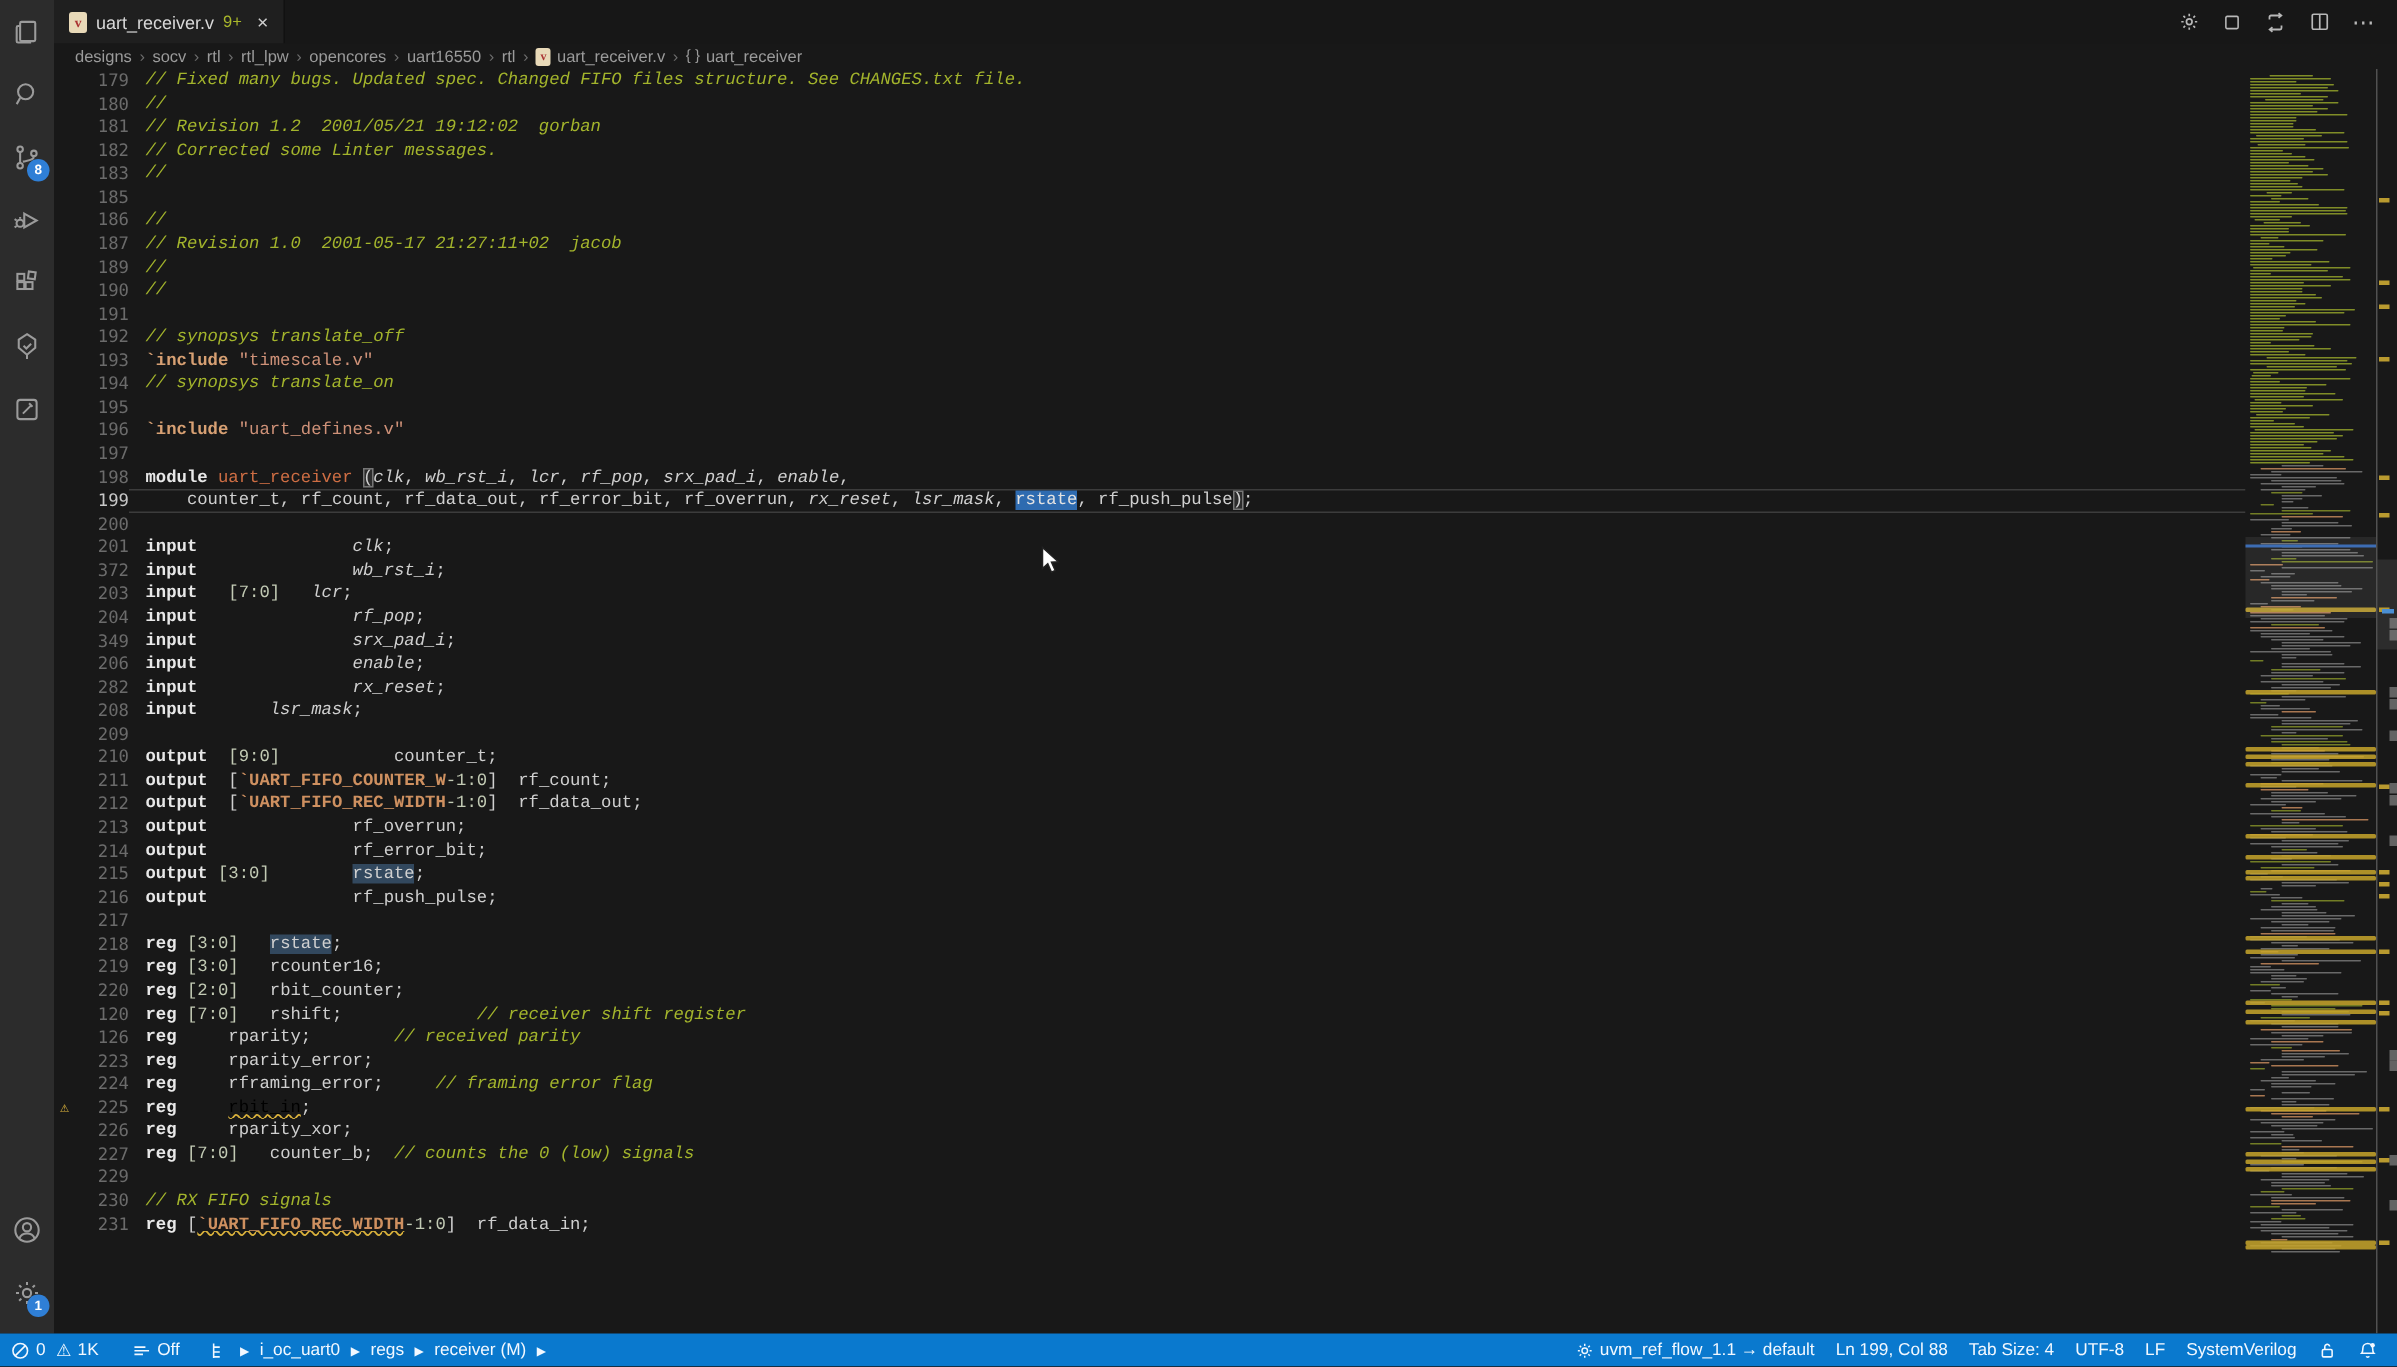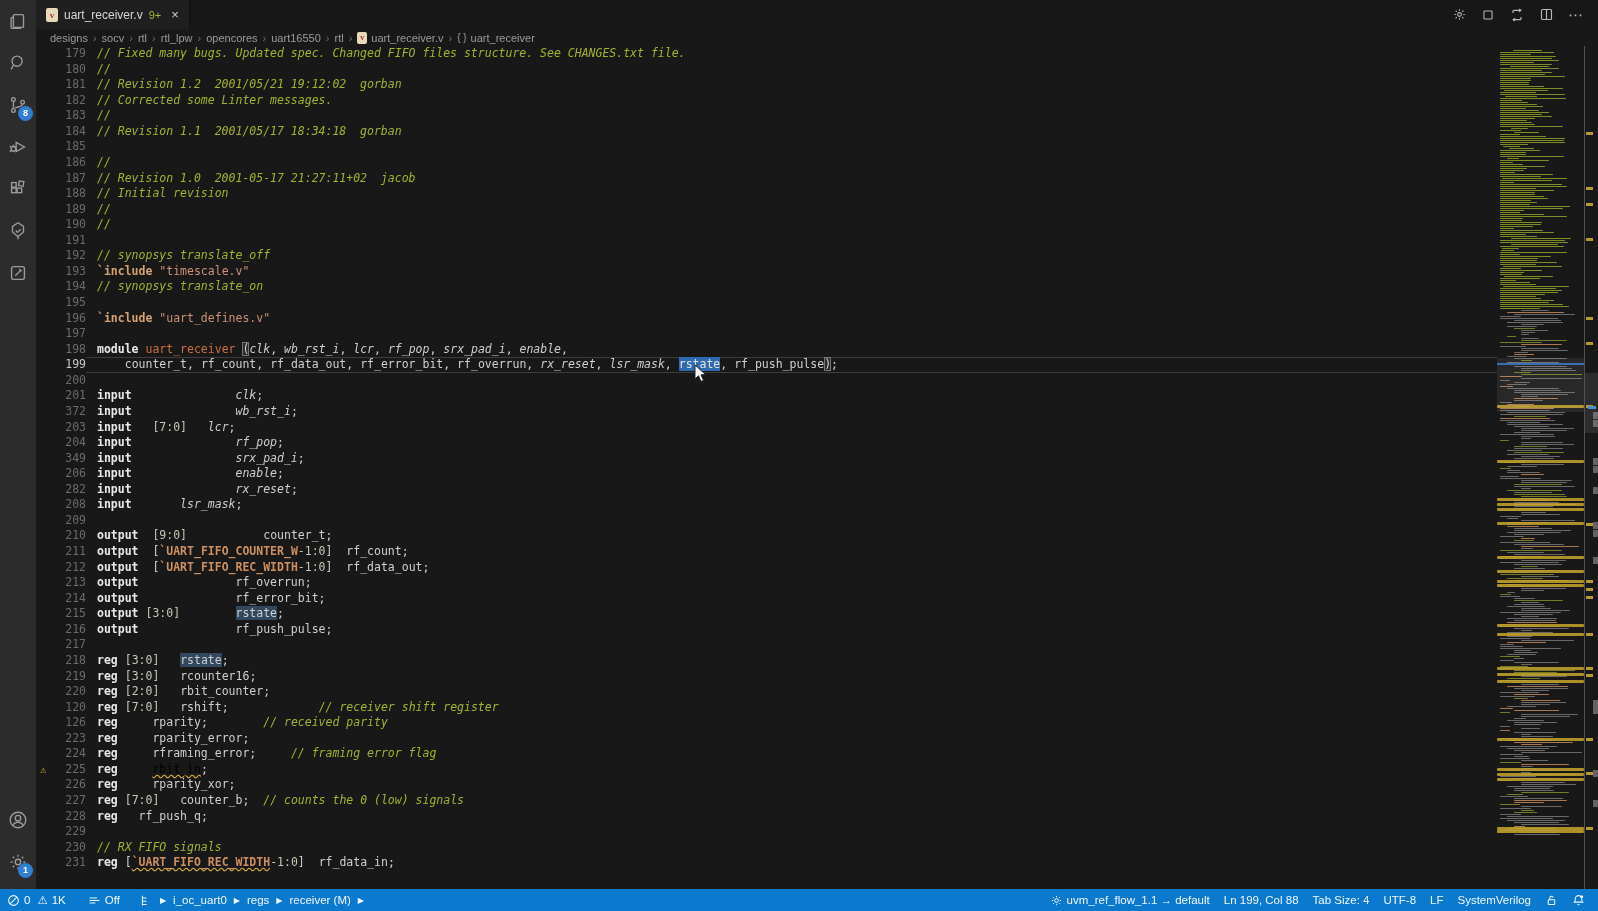--- a/index.html
+++ b/index.html
@@ -44,21 +44,21 @@
   
   .editor { position:absolute; left:36px; top:46px; width:1562px; height:843px;
     background:#181818; overflow:hidden; font-family:"DejaVu Sans Mono", monospace;
     font-size:11.5px; }
   .codepane { position:absolute; left:0; top:0; width:1461px; height:843px; }
   .line { position:relative; height:15.57px; line-height:15.57px; white-space:pre; }
   .gut { position:absolute; left:0; top:0; width:50px; text-align:right;
     color:#6b6b6b; user-select:none; }
   .gut .warnmark { position:absolute; left:4px; top:0; color:#d9b13b; font-size:10px; }
   .cur .gut { color:#c8c8c8; }
-  .ctext { position:absolute; left:61px; top:0; }
+  .ctext { position:absolute; left:61px; top:0;font-family:Liberation Mono, monospace; }
   .cur .curbox { position:absolute; left:50px; top:0; width:1411px; height:15.57px;
     border-top:1px solid #3c3c3c; border-bottom:1px solid #3c3c3c; pointer-events:none; }
 
   .cm  { color:#a3b42c; font-style:italic; }
   .kw  { color:#e8e8e8; font-weight:bold; }
   .pp  { color:#d7a073; font-weight:bold; }
   .str { color:#ce9178; }
   .mod { color:#cd6d43; }
   .mac { color:#ce9060; font-weight:bold; }
   .id  { color:#cfcfcf; }
@@ -224,25 +224,23 @@
       <span class="crumb"><span class="sym">{ }</span>uart_receiver</span>
     </div>
 
   <div class="editor">
     <div class="codepane" id="code-lines">
         <div class="line"><span class="gut">179</span><span class="ctext"><span class="cm">// Fixed many bugs. Updated spec. Changed FIFO files structure. See CHANGES.txt file.</span></span></div>
         <div class="line"><span class="gut">180</span><span class="ctext"><span class="cm">//</span></span></div>
         <div class="line"><span class="gut">181</span><span class="ctext"><span class="cm">// Revision 1.2  2001/05/21 19:12:02  gorban</span></span></div>
         <div class="line"><span class="gut">182</span><span class="ctext"><span class="cm">// Corrected some Linter messages.</span></span></div>
         <div class="line"><span class="gut">183</span><span class="ctext"><span class="cm">//</span></span></div>
-        <div class="line"><span class="gut">184</span><span class="ctext"><span class="cm">// Revision 1.1  2001/05/17 18:34:18  gorban</span></span></div>
         <div class="line"><span class="gut">185</span></div>
         <div class="line"><span class="gut">186</span><span class="ctext"><span class="cm">//</span></span></div>
         <div class="line"><span class="gut">187</span><span class="ctext"><span class="cm">// Revision 1.0  2001-05-17 21:27:11+02  jacob</span></span></div>
-        <div class="line"><span class="gut">188</span><span class="ctext"><span class="cm">// Initial revision</span></span></div>
         <div class="line"><span class="gut">189</span><span class="ctext"><span class="cm">//</span></span></div>
         <div class="line"><span class="gut">190</span><span class="ctext"><span class="cm">//</span></span></div>
         <div class="line"><span class="gut">191</span><span class="ctext"></span></div>
         <div class="line"><span class="gut">192</span><span class="ctext"><span class="cm">// synopsys translate_off</span></span></div>
         <div class="line"><span class="gut">193</span><span class="ctext"><span class="pp">`include</span><span class="pl"> </span><span class="str">"timescale.v"</span></span></div>
         <div class="line"><span class="gut">194</span><span class="ctext"><span class="cm">// synopsys translate_on</span></span></div>
         <div class="line"><span class="gut">195</span><span class="ctext"></span></div>
         <div class="line"><span class="gut">196</span><span class="ctext"><span class="pp">`include</span><span class="pl"> </span><span class="str">"uart_defines.v"</span></span></div>
         <div class="line"><span class="gut">197</span><span class="ctext"></span></div>
         <div class="line"><span class="gut">198</span><span class="ctext"><span class="kw">module</span><span class="pl"> </span><span class="mod">uart_receiver</span><span class="pl"> </span><span class="brk">(</span><span class="iid">clk</span><span class="pl">, </span><span class="iid">wb_rst_i</span><span class="pl">, </span><span class="iid">lcr</span><span class="pl">, </span><span class="iid">rf_pop</span><span class="pl">, </span><span class="iid">srx_pad_i</span><span class="pl">, </span><span class="iid">enable</span><span class="pl">,</span></span></div>
@@ -268,21 +266,20 @@
         <div class="line"><span class="gut">218</span><span class="ctext"><span class="kw">reg</span><span class="pl"> </span><span class="rng">[3:0]</span><span class="pl">   </span><span class="hl">rstate</span><span class="pl">;</span></span></div>
         <div class="line"><span class="gut">219</span><span class="ctext"><span class="kw">reg</span><span class="pl"> </span><span class="rng">[3:0]</span><span class="pl">   </span><span class="id">rcounter16</span><span class="pl">;</span></span></div>
         <div class="line"><span class="gut">220</span><span class="ctext"><span class="kw">reg</span><span class="pl"> </span><span class="rng">[2:0]</span><span class="pl">   </span><span class="id">rbit_counter</span><span class="pl">;</span></span></div>
         <div class="line"><span class="gut">120</span><span class="ctext"><span class="kw">reg</span><span class="pl"> </span><span class="rng">[7:0]</span><span class="pl">   </span><span class="id">rshift</span><span class="pl">;</span><span class="pl">             </span><span class="cm">// receiver shift register</span></span></div>
         <div class="line"><span class="gut">126</span><span class="ctext"><span class="kw">reg</span><span class="pl">     </span><span class="id">rparity</span><span class="pl">;</span><span class="pl">        </span><span class="cm">// received parity</span></span></div>
         <div class="line"><span class="gut">223</span><span class="ctext"><span class="kw">reg</span><span class="pl">     </span><span class="id">rparity_error</span><span class="pl">;</span></span></div>
         <div class="line"><span class="gut">224</span><span class="ctext"><span class="kw">reg</span><span class="pl">     </span><span class="id">rframing_error</span><span class="pl">;</span><span class="pl">     </span><span class="cm">// framing error flag</span></span></div>
         <div class="line"><span class="gut">225<span class="warnmark">⚠</span></span><span class="ctext"><span class="kw">reg</span><span class="pl">     </span><span class="sq">rbit_in</span><span class="pl">;</span></span></div>
         <div class="line"><span class="gut">226</span><span class="ctext"><span class="kw">reg</span><span class="pl">     </span><span class="id">rparity_xor</span><span class="pl">;</span></span></div>
         <div class="line"><span class="gut">227</span><span class="ctext"><span class="kw">reg</span><span class="pl"> </span><span class="rng">[7:0]</span><span class="pl">   </span><span class="id">counter_b</span><span class="pl">;</span><span class="pl">  </span><span class="cm">// counts the 0 (low) signals</span></span></div>
-        <div class="line"><span class="gut">228</span><span class="ctext"><span class="kw">reg</span><span class="pl">   </span><span class="id">rf_push_q</span><span class="pl">;</span></span></div>
         <div class="line"><span class="gut">229</span><span class="ctext"></span></div>
         <div class="line"><span class="gut">230</span><span class="ctext"><span class="cm">// RX FIFO signals</span></span></div>
         <div class="line"><span class="gut">231</span><span class="ctext"><span class="kw">reg</span><span class="pl"> </span><span class="pun">[</span><span class="macsq">`UART_FIFO_REC_WIDTH</span><span class="rng">-1:0</span><span class="pun">]</span><span class="pl">  </span><span class="id">rf_data_in</span><span class="pl">;</span></span></div>
       </div>
     <div class="minimap" id="minimap">
         <div class="mm-bar" style="top: 4px; left: 15.8907px; width: 28.7758px; background: rgba(163, 180, 44, 0.75);"></div>
         <div class="mm-bar" style="top: 6px; left: 3px; width: 54.3035px; background: rgba(163, 180, 44, 0.75);"></div>
         <div class="mm-bar" style="top: 8px; left: 3px; width: 31.1001px; background: rgba(163, 180, 44, 0.75);"></div>
         <div class="mm-bar" style="top: 10px; left: 3px; width: 55.7943px; background: rgba(163, 180, 44, 0.75);"></div>
         <div class="mm-bar" style="top: 12px; left: 3px; width: 51.7018px; background: rgba(163, 180, 44, 0.75);"></div>

